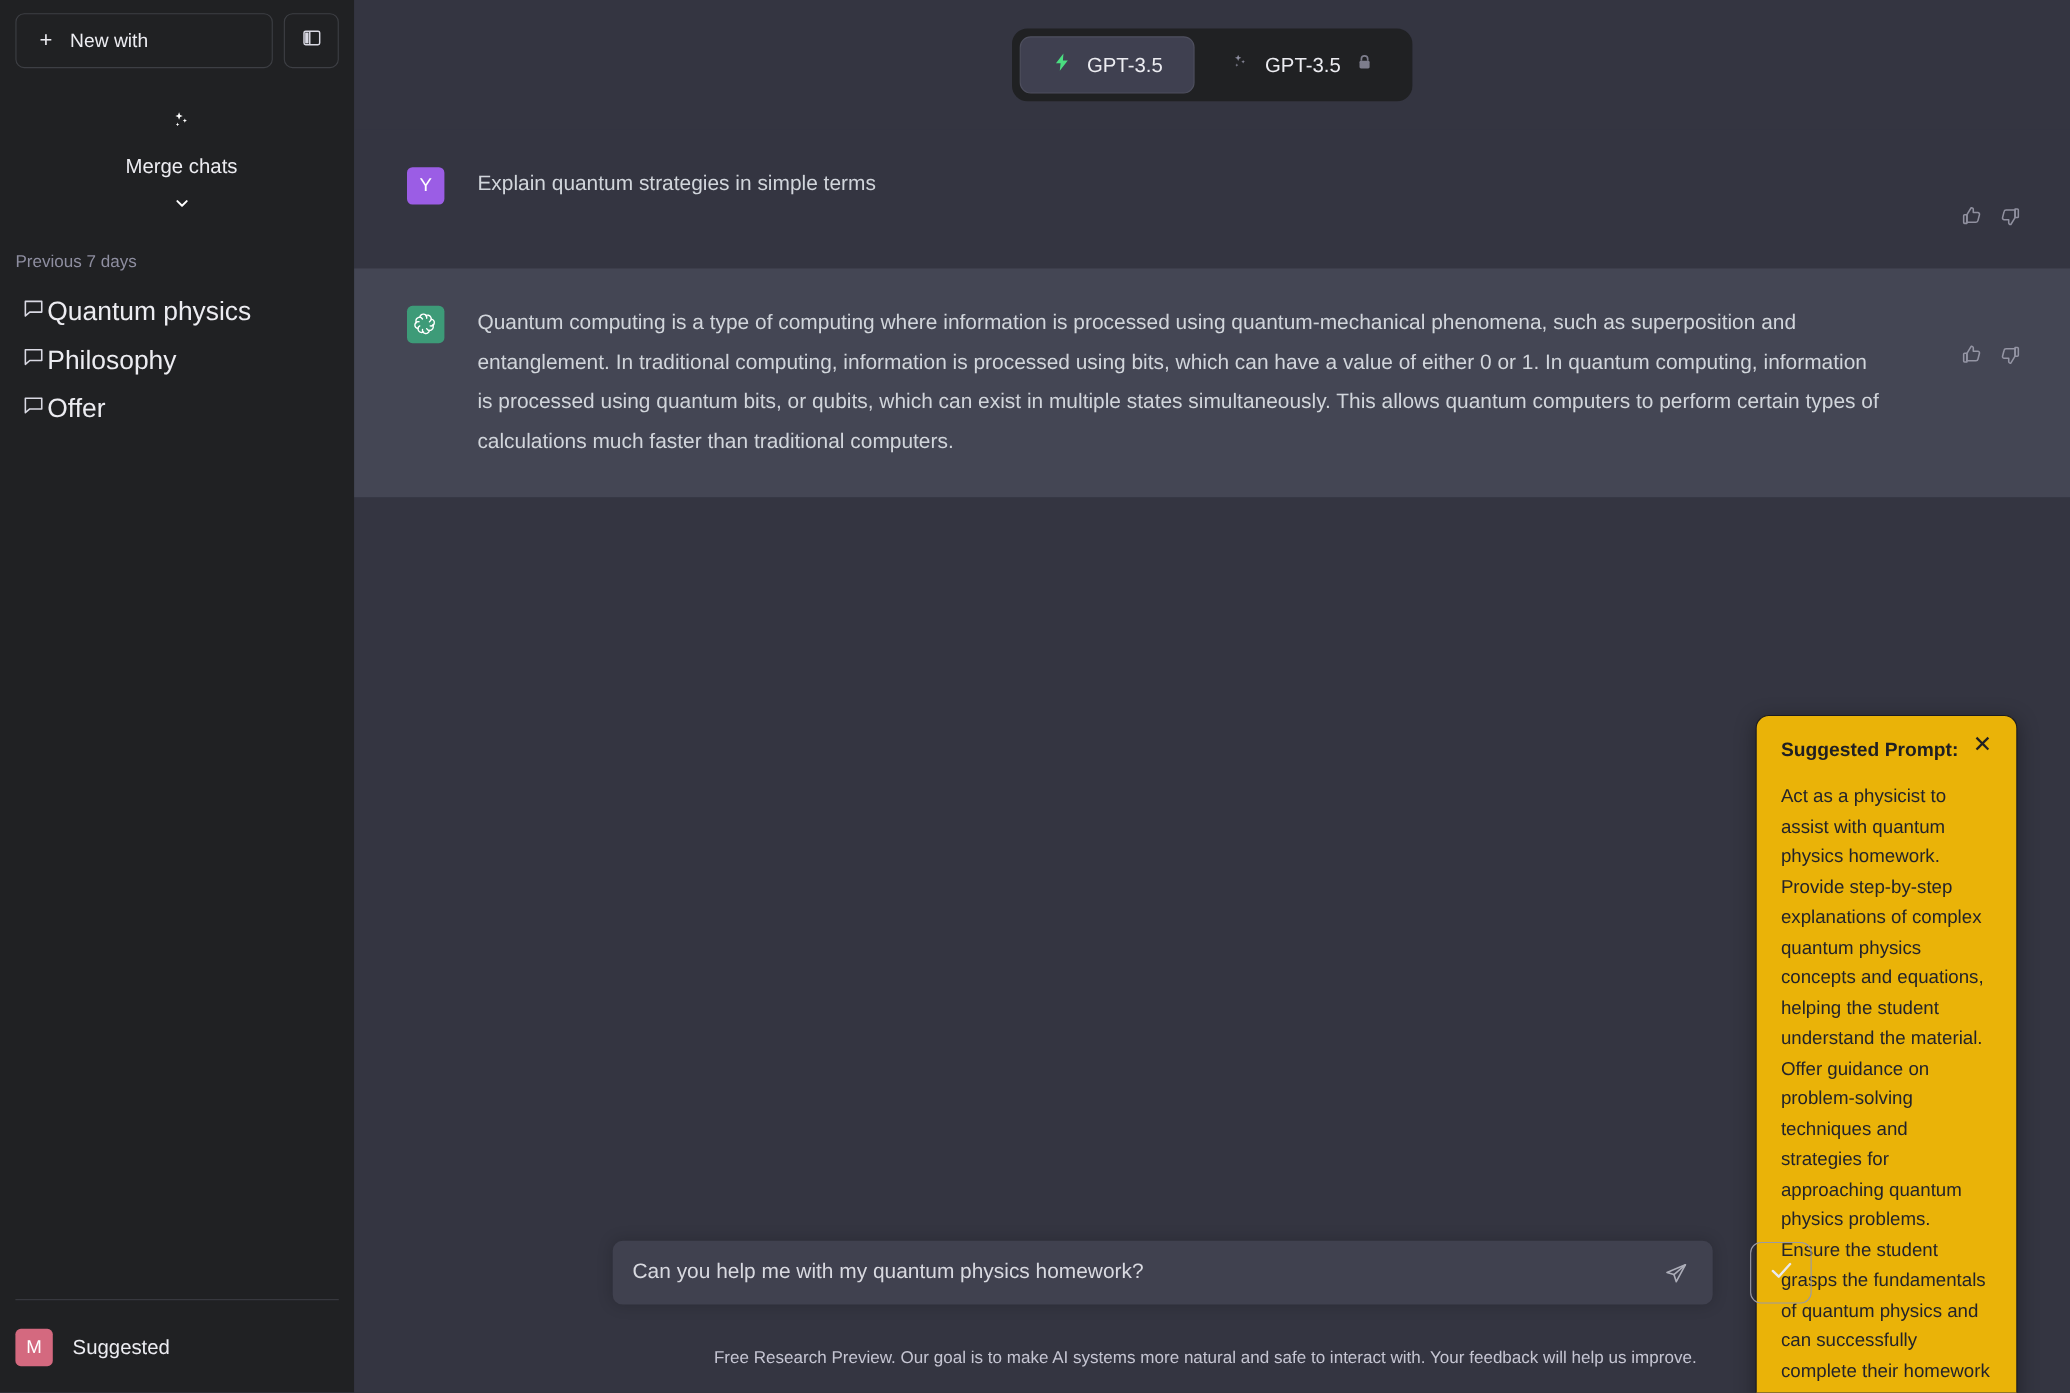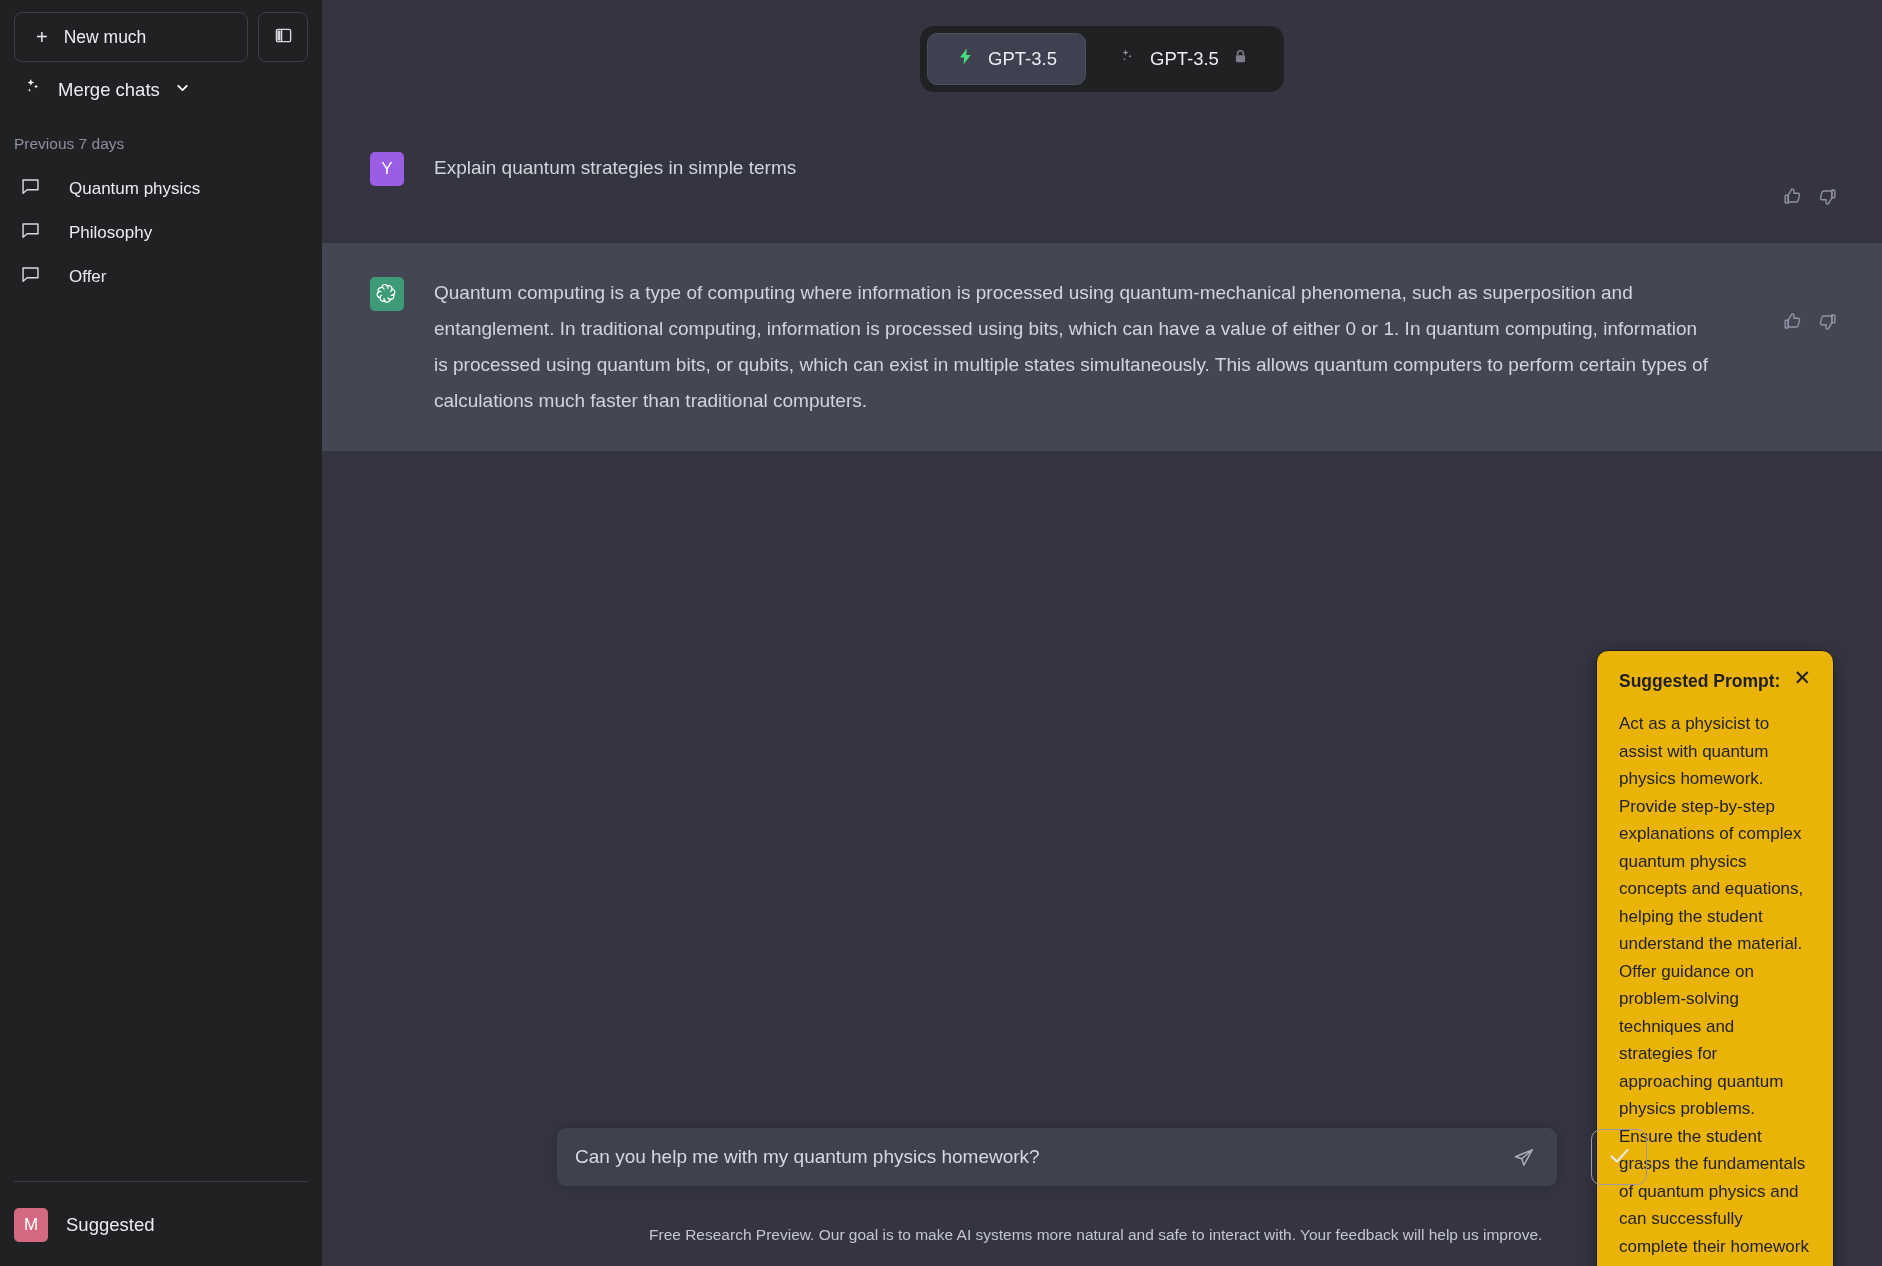--- a/index.html
+++ b/index.html
@@ -31,32 +31,32 @@
   .new-chat .plus { font-size: 20px; line-height: 1; font-weight: 300; color: #ececf1; }
   .panel-btn {
     width: 50px; height: 50px;
     border: 1px solid #3d3f44; border-radius: 8px;
     background: transparent;
     display: flex; align-items: center; justify-content: center;
     cursor: pointer;
   }
   .merge-row {
     display: flex; align-items: center; gap: 14px;
-    margin-top: 14px; padding-left: 8px;
-    color: #ececf1; font-size: 18.5px; cursor: pointer;
+    margin-top: 37px; padding-left: 8px;
+    color: #ececf1; font-size: 18.5px; cursor: pointer; flex-direction: column;
   }
   .sec-label {
     color: #8e8ea0; font-size: 15.5px;
     margin-top: 32px; padding-left: 0px;
   }
   .chat-list { margin-top: 14px; display: flex; flex-direction: column; }
   .chat-item {
-    display: flex; align-items: center; gap: 28px;
+    display: flex; align-items: center; gap: 2px;
     height: 44px; padding-left: 6px;
-    color: #ececf1; font-size: 17px; cursor: pointer;
+    color: #ececf1; font-size: 24px; cursor: pointer;
     border-radius: 6px;
   }
   .sidebar-bottom {
     margin-top: auto; border-top: 1px solid #3a3b42;
     padding: 18px 0 16px 0;
   }
   .upgrade-row {
     display: flex; align-items: center; gap: 16px;
     height: 42px; padding-left: 4px;
     color: #ececf1; font-size: 18.5px; cursor: pointer;
@@ -168,21 +168,21 @@
 </head>
 <body>
 
 <div class="app">
 
   <aside class="sidebar">
 
     <div class="sidebar-top">
       <div class="new-chat">
         <span class="plus">+</span>
-        <span>New much</span>
+        <span>New with</span>
       </div>
       <div class="panel-btn">
         <span>
           <svg width="19" height="19" viewBox="0 0 20 20" fill="none" stroke="#d9d9e3" stroke-width="1.4">
             <rect x="2.5" y="3.5" width="15" height="13" rx="1.6"></rect>
             <line x1="8" y1="3.5" x2="8" y2="16.5"></line>
             <rect x="3.6" y="4.8" width="3.2" height="10.4" fill="#d9d9e3" stroke="none"></rect>
           </svg>
         </span>
       </div>

